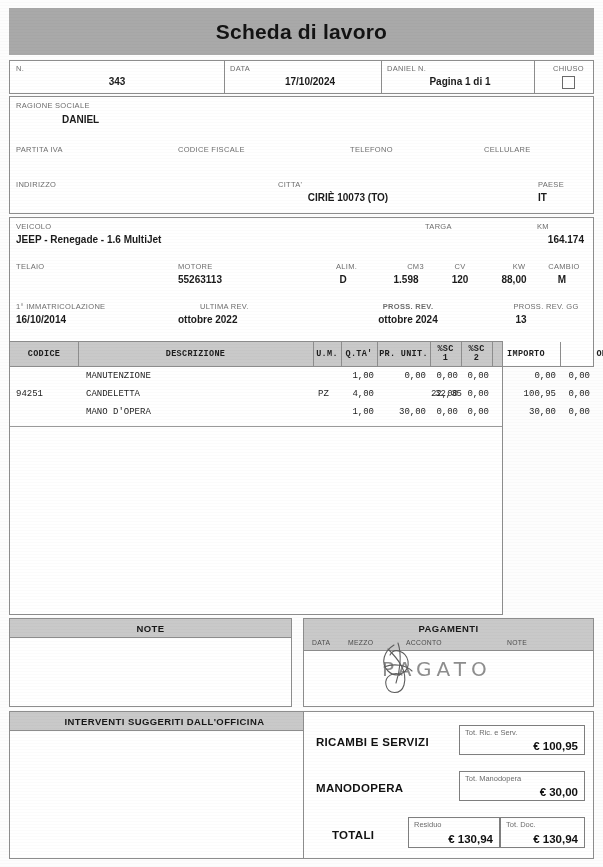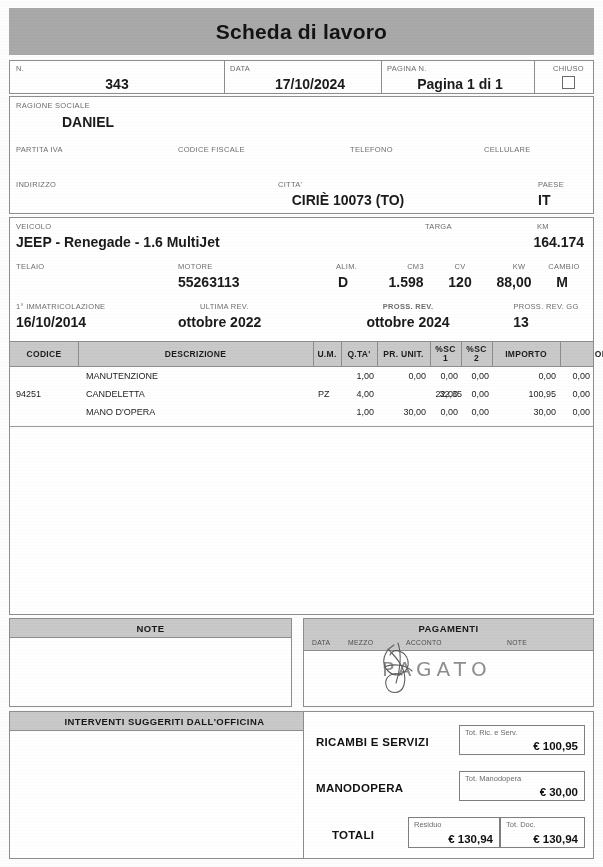--- a/index.html
+++ b/index.html
@@ -32,21 +32,21 @@
   }
   .lbl {
     position: absolute;
     font-size: 7.5px;
     letter-spacing: .3px;
     color: #6d6d6d;
     white-space: nowrap;
   }
   .val {
     position: absolute;
-    font-size: 14px;
+    font-size: 10px;
     font-weight: bold;
     color: #1b1b1b;
     white-space: nowrap;
   }
   .val.sm { font-size: 10.5px; }
   .ctr { transform: translateX(-50%); }
   .rgt { transform: translateX(-100%); }
 
   
   #banner {
@@ -74,21 +74,21 @@
     background: #8d8d8d;
   }
 
   
   #custbox { left: 9px; top: 96px; width: 585px; height: 118px; }
 
   
   #vehbox { left: 9px; top: 217px; width: 585px; height: 150px; }
 
   
-  #itemsbox { left: 9px; top: 341px; width: 585px; height: 274px; }
+  #itemsbox { left: 9px; top: 341px; width: 494px; height: 274px; font-family: Liberation Mono, monospace; }
   #itemshead {
     position: absolute;
     left: 0; top: 0; right: 0;
     height: 24px;
     background: #c9c9c9;
     border-bottom: 1px solid #8d8d8d;
   }
   #itemshead .hc {
     position: absolute;
     top: 0; height: 24px;
@@ -223,21 +223,21 @@
     <div class="vsep" style="left:214px;"></div>
     <div class="vsep" style="left:371px;"></div>
     <div class="vsep" style="left:524px;"></div>
 
     <span class="lbl" style="left:6px; top:3px;">N.</span>
     <span class="val ctr" style="left:107px; top:15px;">343</span>
 
     <span class="lbl" style="left:220px; top:3px;">DATA</span>
     <span class="val ctr" style="left:300px; top:15px;">17/10/2024</span>
 
-    <span class="lbl" style="left:377px; top:3px;">PAGINA N.</span>
+    <span class="lbl" style="left:377px; top:3px;">DANIEL N.</span>
     <span class="val ctr" style="left:450px; top:15px;">Pagina 1 di 1</span>
 
     <span class="lbl" style="left:543px; top:3px;">CHIUSO</span>
     <span id="chiusochk" style="left:552px; top:15px;"></span>
   </div>
 
   <div class="box" id="custbox">
     <span class="lbl" style="left:6px; top:4px;">RAGIONE SOCIALE</span>
     <span class="val" style="left:52px; top:17px;">DANIEL</span>
 

